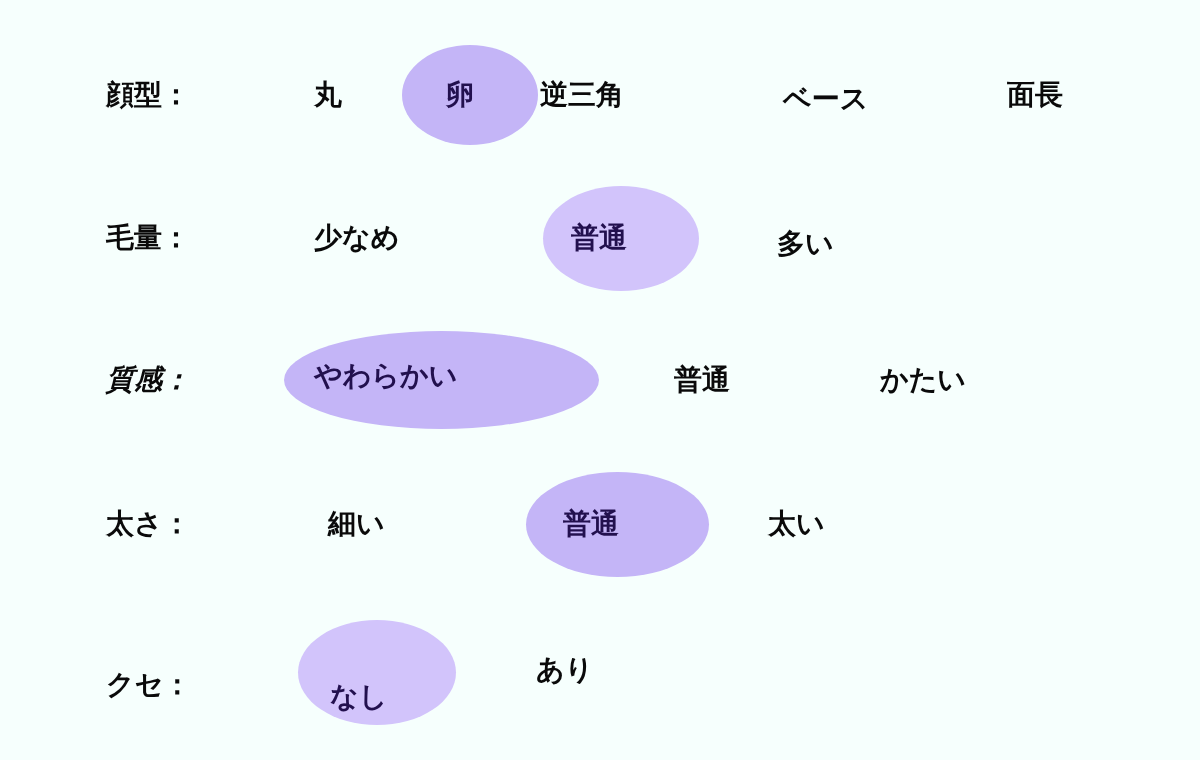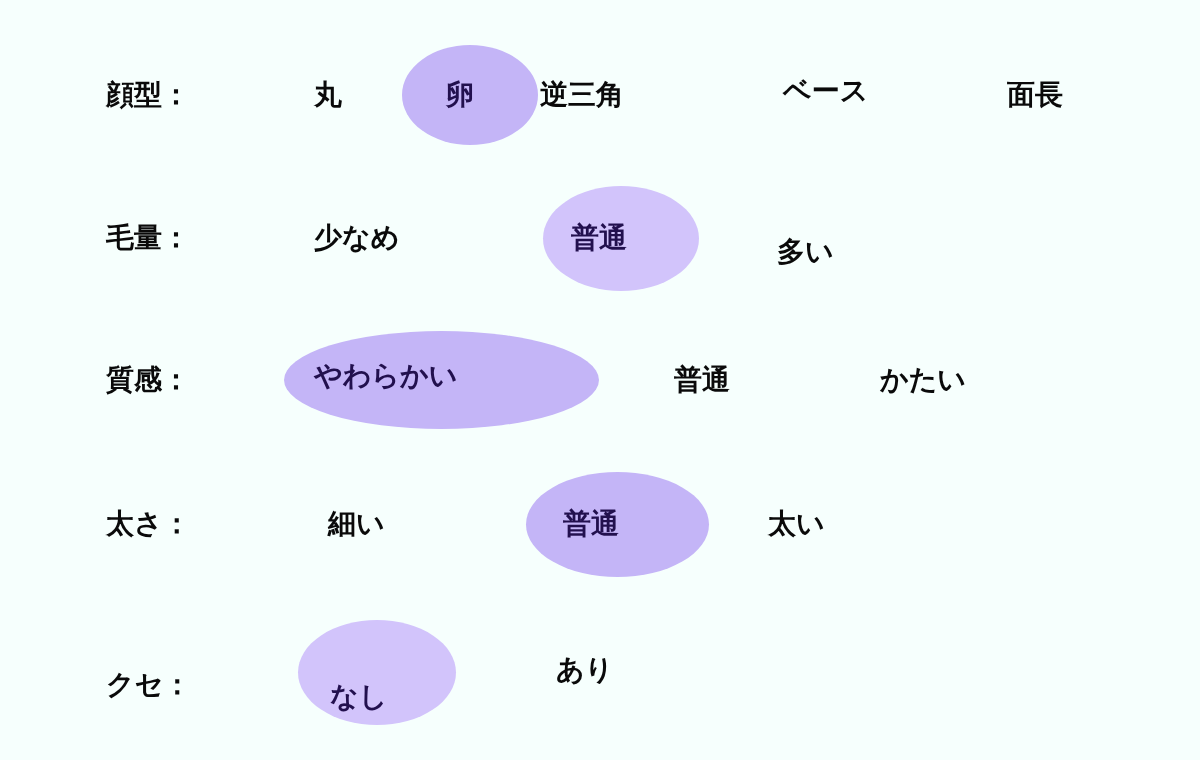--- a/index.html
+++ b/index.html
@@ -28,46 +28,46 @@
 </style>
 </head>
 <body>
 
 <div>
   <span class="label" style="left:106px; top:95px;">顔型：</span>
   <span class="opt" style="left:314px; top:95px;">丸</span>
   <div class="pill" style="left:402px; top:45px; width:136px; height:100px;"></div>
   <span class="opt selected" style="left:446px; top:95px;">卵</span>
   <span class="opt" style="left:540px; top:95px;">逆三角</span>
-  <span class="opt" style="left:783px; top:91px;">ベース</span>
+  <span class="opt" style="left:783px; top:99px;">ベース</span>
   <span class="opt" style="left:1007px; top:95px;">面長</span>
 </div>
 
 <div>
   <span class="label" style="left:106px; top:238px;">毛量：</span>
   <span class="opt" style="left:314px; top:238px;">少なめ</span>
   <div class="pill light" style="left:543px; top:186px; width:156px; height:105px;"></div>
   <span class="opt selected" style="left:571px; top:238px;">普通</span>
-  <span class="opt" style="left:777px; top:252px;text-align:right;">多い</span>
+  <span class="opt" style="left:777px; top:244px;text-align:right;">多い</span>
 </div>
 
 <div>
-  <span class="label" style="left:106px; top:380px;">質感：</span>
+  <span class="label" style="left:106px; top:380px;font-style:italic;">質感：</span>
   <div class="pill" style="left:284px; top:331px; width:315px; height:98px;"></div>
   <span class="opt selected" style="left:314px; top:376px;">やわらかい</span>
   <span class="opt" style="left:674px; top:380px;">普通</span>
   <span class="opt" style="left:880px; top:380px;">かたい</span>
 </div>
 
 <div>
   <span class="label" style="left:106px; top:524px;">太さ：</span>
   <span class="opt" style="left:328px; top:524px;">細い</span>
   <div class="pill" style="left:526px; top:472px; width:183px; height:105px;"></div>
   <span class="opt selected" style="left:563px; top:524px;">普通</span>
   <span class="opt" style="left:768px; top:524px;">太い</span>
 </div>
 
 <div>
   <span class="label" style="left:106px; top:685px;">クセ：</span>
   <div class="pill light" style="left:298px; top:620px; width:158px; height:105px;"></div>
   <span class="opt selected" style="left:330px; top:670px;margin-top:27px;">なし</span>
-  <span class="opt" style="left:536px; top:670px;margin-left:20px;">あり</span>
+  <span class="opt" style="left:536px; top:670px;">あり</span>
 </div>
 
 </body></html>

